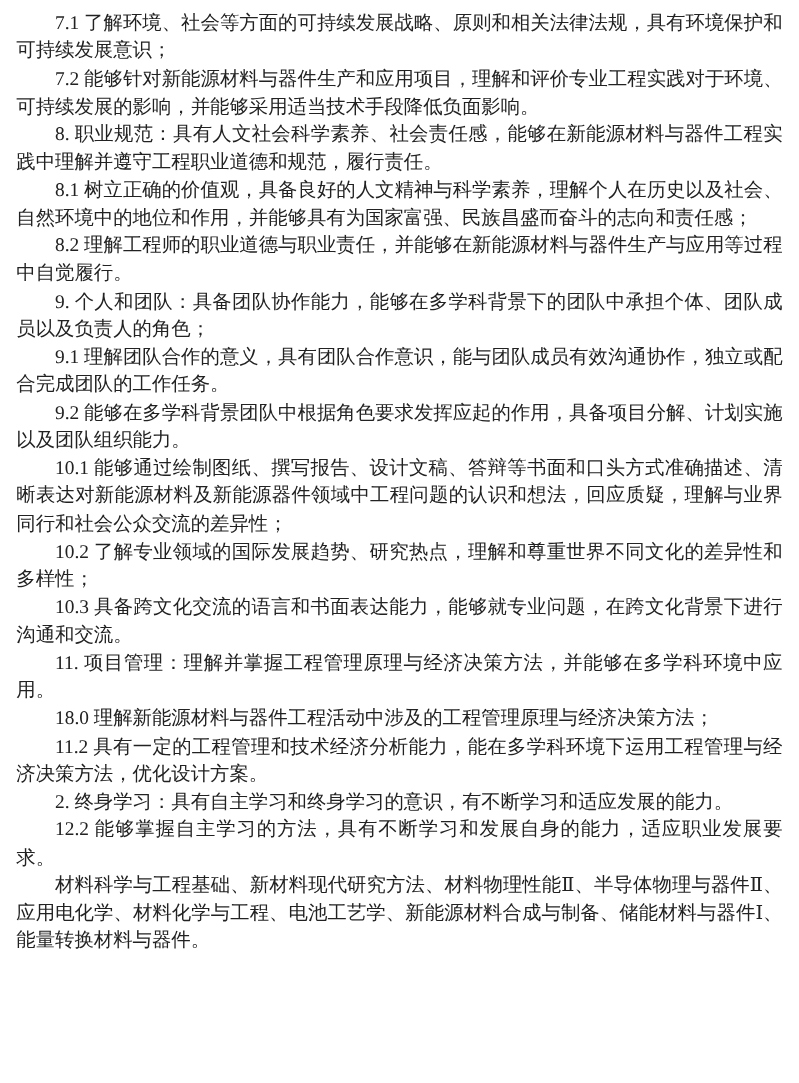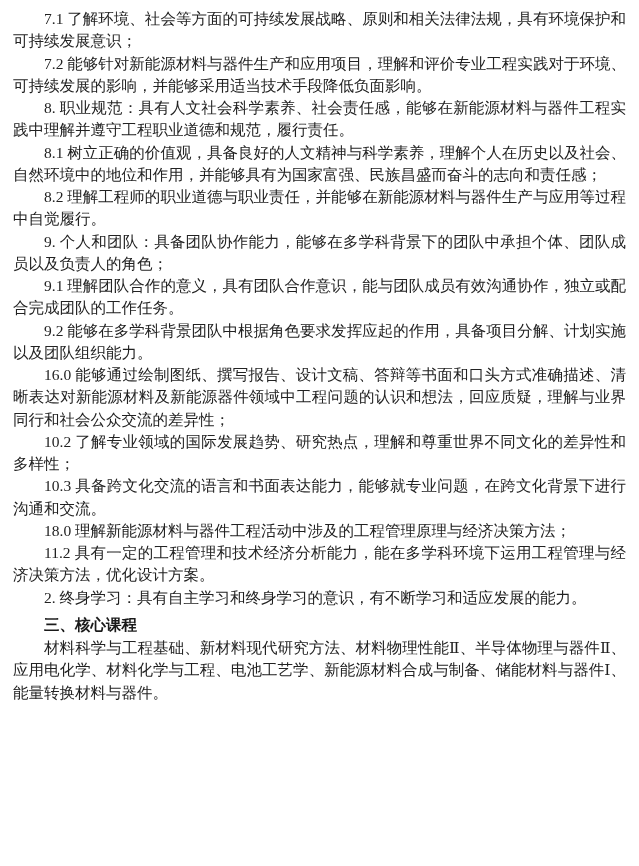--- a/index.html
+++ b/index.html
@@ -39,22 +39,23 @@
 
 <div class="page">
   <p>7.1 了解环境、社会等方面的可持续发展战略、原则和相关法律法规，具有环境保护和可持续发展意识；</p>
   <p>7.2 能够针对新能源材料与器件生产和应用项目，理解和评价专业工程实践对于环境、可持续发展的影响，并能够采用适当技术手段降低负面影响。</p>
   <p>8. 职业规范：具有人文社会科学素养、社会责任感，能够在新能源材料与器件工程实践中理解并遵守工程职业道德和规范，履行责任。</p>
   <p>8.1 树立正确的价值观，具备良好的人文精神与科学素养，理解个人在历史以及社会、自然环境中的地位和作用，并能够具有为国家富强、民族昌盛而奋斗的志向和责任感；</p>
   <p>8.2 理解工程师的职业道德与职业责任，并能够在新能源材料与器件生产与应用等过程中自觉履行。</p>
   <p>9. 个人和团队：具备团队协作能力，能够在多学科背景下的团队中承担个体、团队成员以及负责人的角色；</p>
   <p>9.1 理解团队合作的意义，具有团队合作意识，能与团队成员有效沟通协作，独立或配合完成团队的工作任务。</p>
   <p>9.2 能够在多学科背景团队中根据角色要求发挥应起的作用，具备项目分解、计划实施以及团队组织能力。</p>
-  <p>16.0 能够通过绘制图纸、撰写报告、设计文稿、答辩等书面和口头方式准确描述、清晰表达对新能源材料及新能源器件领域中工程问题的认识和想法，回应质疑，理解与业界同行和社会公众交流的差异性；</p>
+  <p>10.1 能够通过绘制图纸、撰写报告、设计文稿、答辩等书面和口头方式准确描述、清晰表达对新能源材料及新能源器件领域中工程问题的认识和想法，回应质疑，理解与业界同行和社会公众交流的差异性；</p>
   <p>10.2 了解专业领域的国际发展趋势、研究热点，理解和尊重世界不同文化的差异性和多样性；</p>
   <p>10.3 具备跨文化交流的语言和书面表达能力，能够就专业问题，在跨文化背景下进行沟通和交流。</p>
+  <p>11. 项目管理：理解并掌握工程管理原理与经济决策方法，并能够在多学科环境中应用。</p>
   <p>18.0 理解新能源材料与器件工程活动中涉及的工程管理原理与经济决策方法；</p>
   <p>11.2 具有一定的工程管理和技术经济分析能力，能在多学科环境下运用工程管理与经济决策方法，优化设计方案。</p>
   <p>2. 终身学习：具有自主学习和终身学习的意识，有不断学习和适应发展的能力。</p>
-  <p class="heading">三、核心课程</p>
+  <p>12.2 能够掌握自主学习的方法，具有不断学习和发展自身的能力，适应职业发展要求。</p>
   <p>材料科学与工程基础、新材料现代研究方法、材料物理性能Ⅱ、半导体物理与器件Ⅱ、应用电化学、材料化学与工程、电池工艺学、新能源材料合成与制备、储能材料与器件Ⅰ、能量转换材料与器件。</p>
 
 </div>
 
 </body></html>

